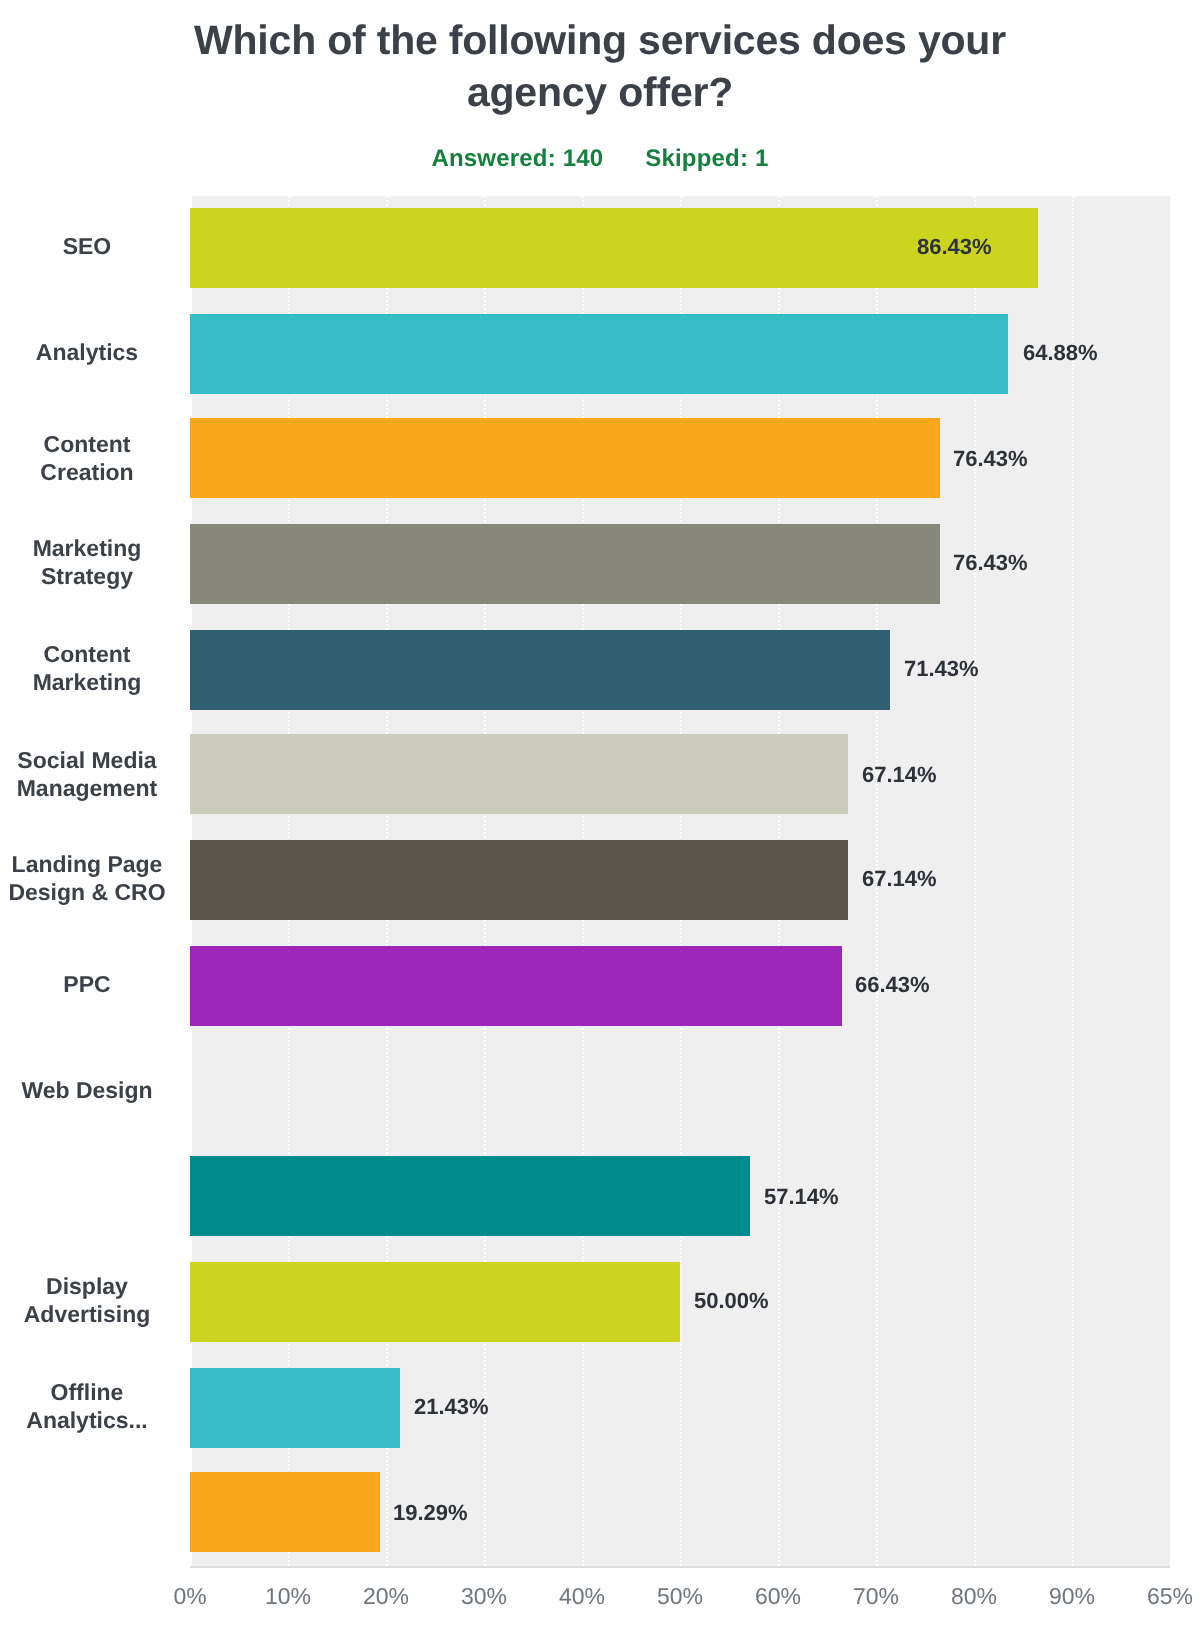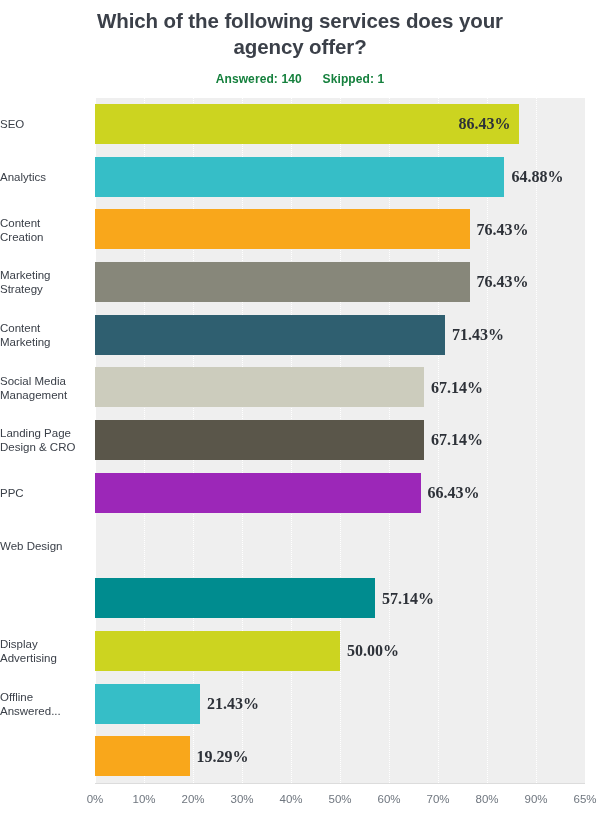--- a/index.html
+++ b/index.html
@@ -79,50 +79,49 @@
   .bar-row {
     position: absolute;
     left: 0;
     width: 600px;
     height: 52.7px;
   }
   .cat-label {
     position: absolute;
     left: 0px;
     width: 87px;
-    text-align: left;
+    text-align: center;
     font-size: 11.5px;
     line-height: 14px;
     color: #3b4049;
     top: 50%;
     transform: translateY(-50%);
-    font-weight: normal;
+    font-weight: bold;
   }
   .bar-track {
     position: absolute;
     left: 95px;
     top: 0;
     height: 52.7px;
     width: 505px;
   }
   .bar {
     position: absolute;
     top: 6px;
     left: 0;
     height: 40px;
   }
   .bar-value {
     position: absolute;
     top: 50%;
     transform: translateY(-50%);
-    font-size: 16px;
+    font-size: 11px;
     font-weight: bold;
     color: #2d3138;
     white-space: nowrap;
-    font-family: Liberation Serif, serif;
   }
   .bar-value.inside {
     color: #2d3138;
   }
 
   
   #x-axis {
     position: absolute;
     left: 95px;
     top: 686px;
@@ -268,21 +267,21 @@
           <div>Advertising</div>
         </div>
         <div class="bar-track">
           <div class="bar" title="Display Advertising 50.00%" style="width: 245px; background: rgb(204, 212, 32);"></div>
           <div class="bar-value" style="left: 252px;">50.00%</div>
         </div>
       </div>
       <div class="bar-row" style="top: 579.615px;">
         <div class="cat-label">
           <div>Offline</div>
-          <div>Answered...</div>
+          <div>Analytics...</div>
         </div>
         <div class="bar-track">
           <div class="bar" title="Offline Marketing... 21.43%" style="width: 105.007px; background: rgb(54, 190, 199);"></div>
           <div class="bar-value" style="left: 112.007px;">21.43%</div>
         </div>
       </div>
       <div class="bar-row" style="top: 632.308px;">
         <div class="bar-track">
           <div class="bar" title="Public Relations 19.29%" style="width: 94.521px; background: rgb(249, 167, 27);"></div>
           <div class="bar-value" style="left: 101.521px;">19.29%</div>

